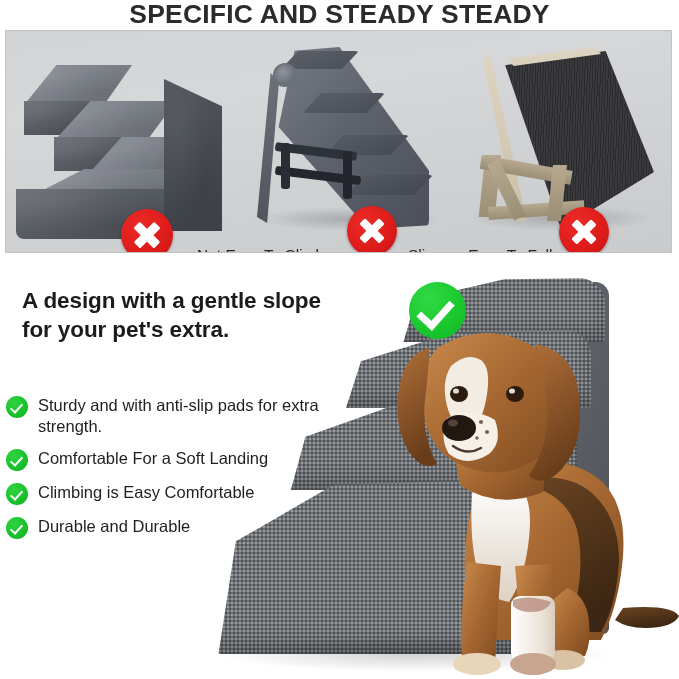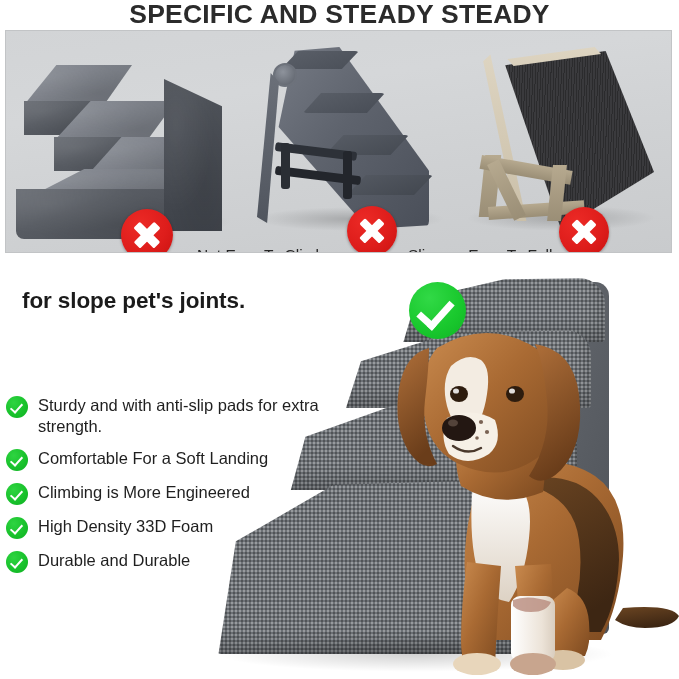--- a/index.html
+++ b/index.html
@@ -328,39 +328,36 @@
       </div>
 
       <div class="x-badge" style="left:113px;top:176px;width:50px;height:50px;"></div>
     </div>
 
     <div class="neg-caption" style="left:191px;top:215px;">Not Easy To Climb</div>
     <div class="neg-caption" style="left:402px;top:215px;">Slippery Easy To Fall</div>
   </div>
 
   <div id="headline">
-    <div>for slope pet's joints.</div>
+    <div>A design with a gentle slope</div>
+    <div>for your pet's extra.</div>
   </div>
 
   <div id="bullets">
     <div class="bullet">
       <span class="check-badge"></span>
       <span class="bullet-text">Sturdy and with anti-slip pads for extra strength.</span>
     </div>
     <div class="bullet">
       <span class="check-badge"></span>
       <span class="bullet-text">Comfortable For a Soft Landing</span>
     </div>
     <div class="bullet">
       <span class="check-badge"></span>
-      <span class="bullet-text">Climbing is More Engineered</span>
-    </div>
-    <div class="bullet">
-      <span class="check-badge"></span>
-      <span class="bullet-text">High Density 33D Foam</span>
+      <span class="bullet-text">Climbing is Easy Comfortable</span>
     </div>
     <div class="bullet">
       <span class="check-badge"></span>
       <span class="bullet-text">Durable and Durable</span>
     </div>
   </div>
 
   <div id="hero-check"></div>
 
   <div id="product">

